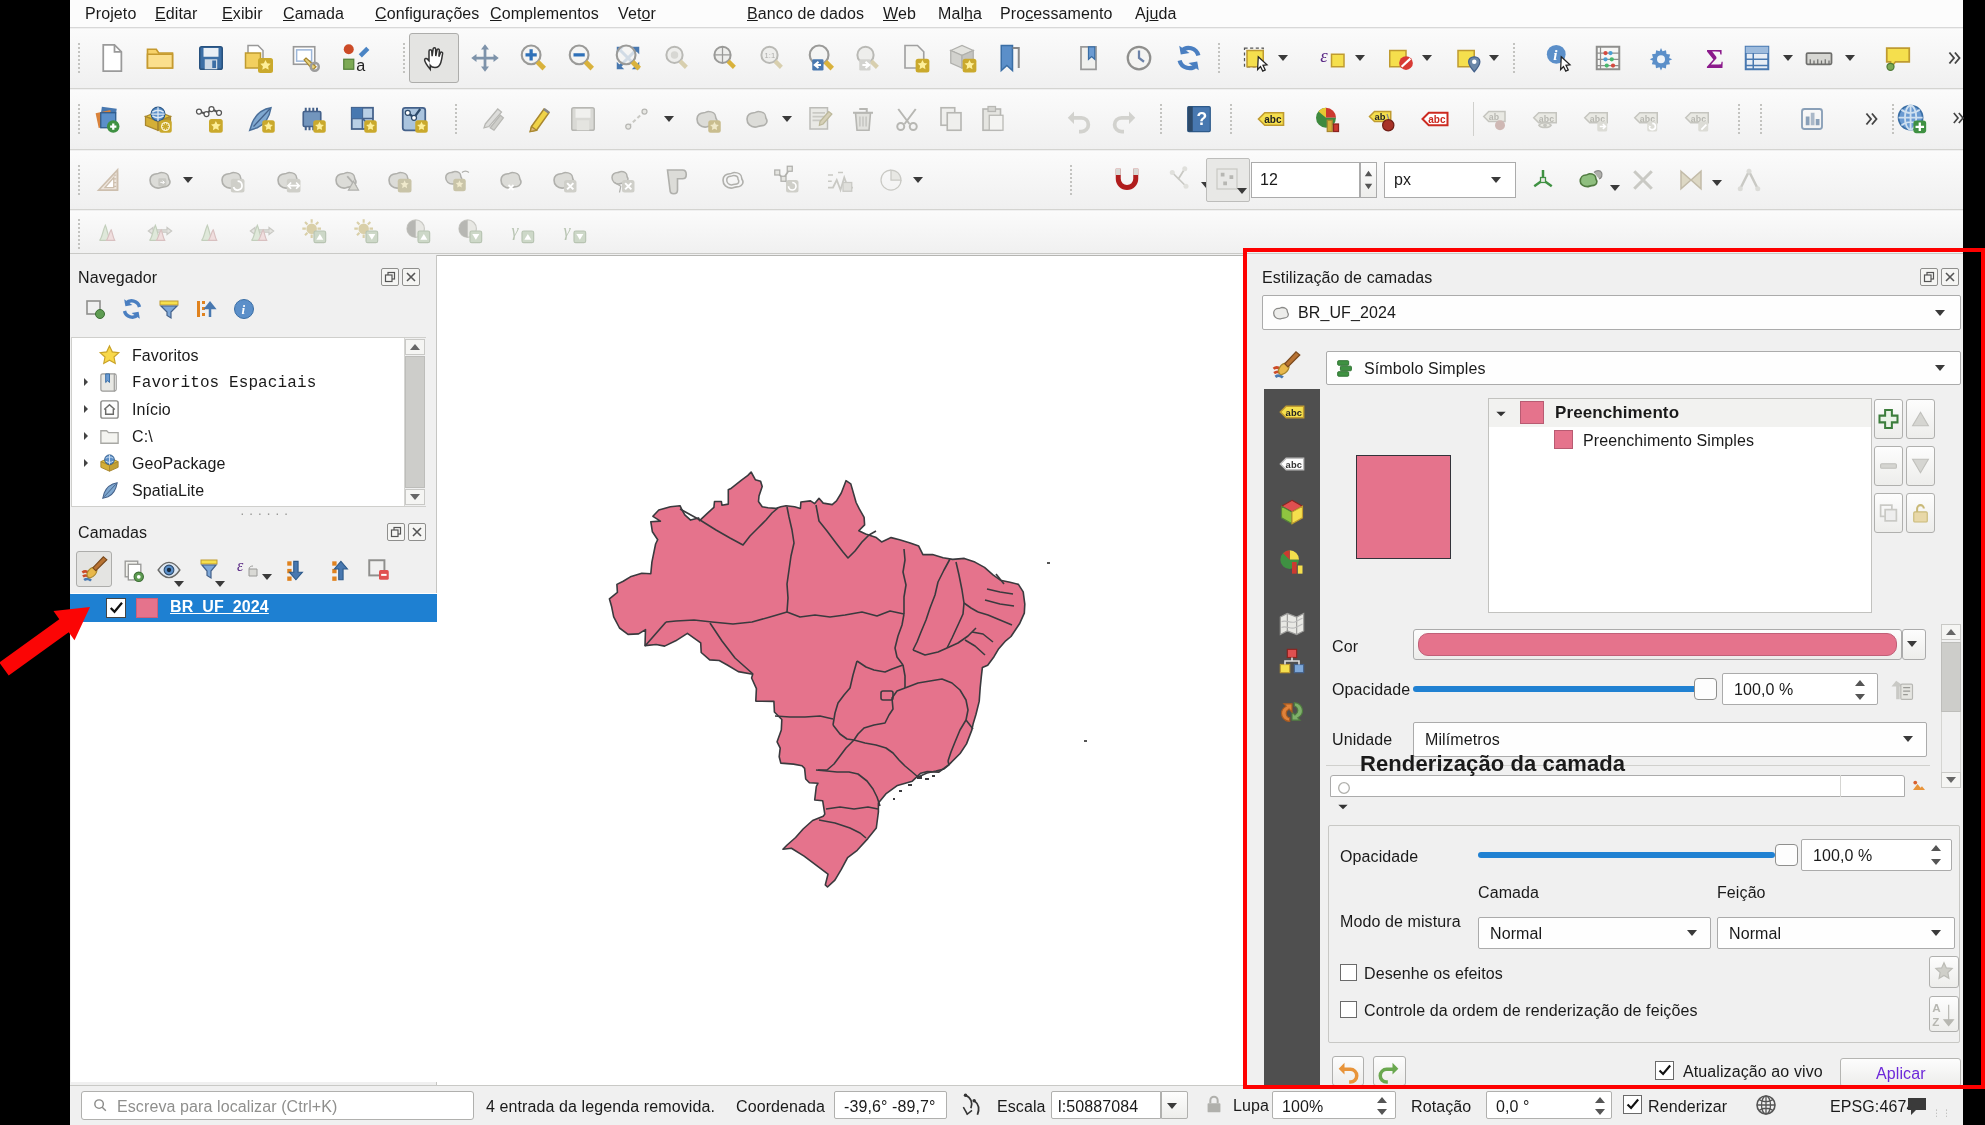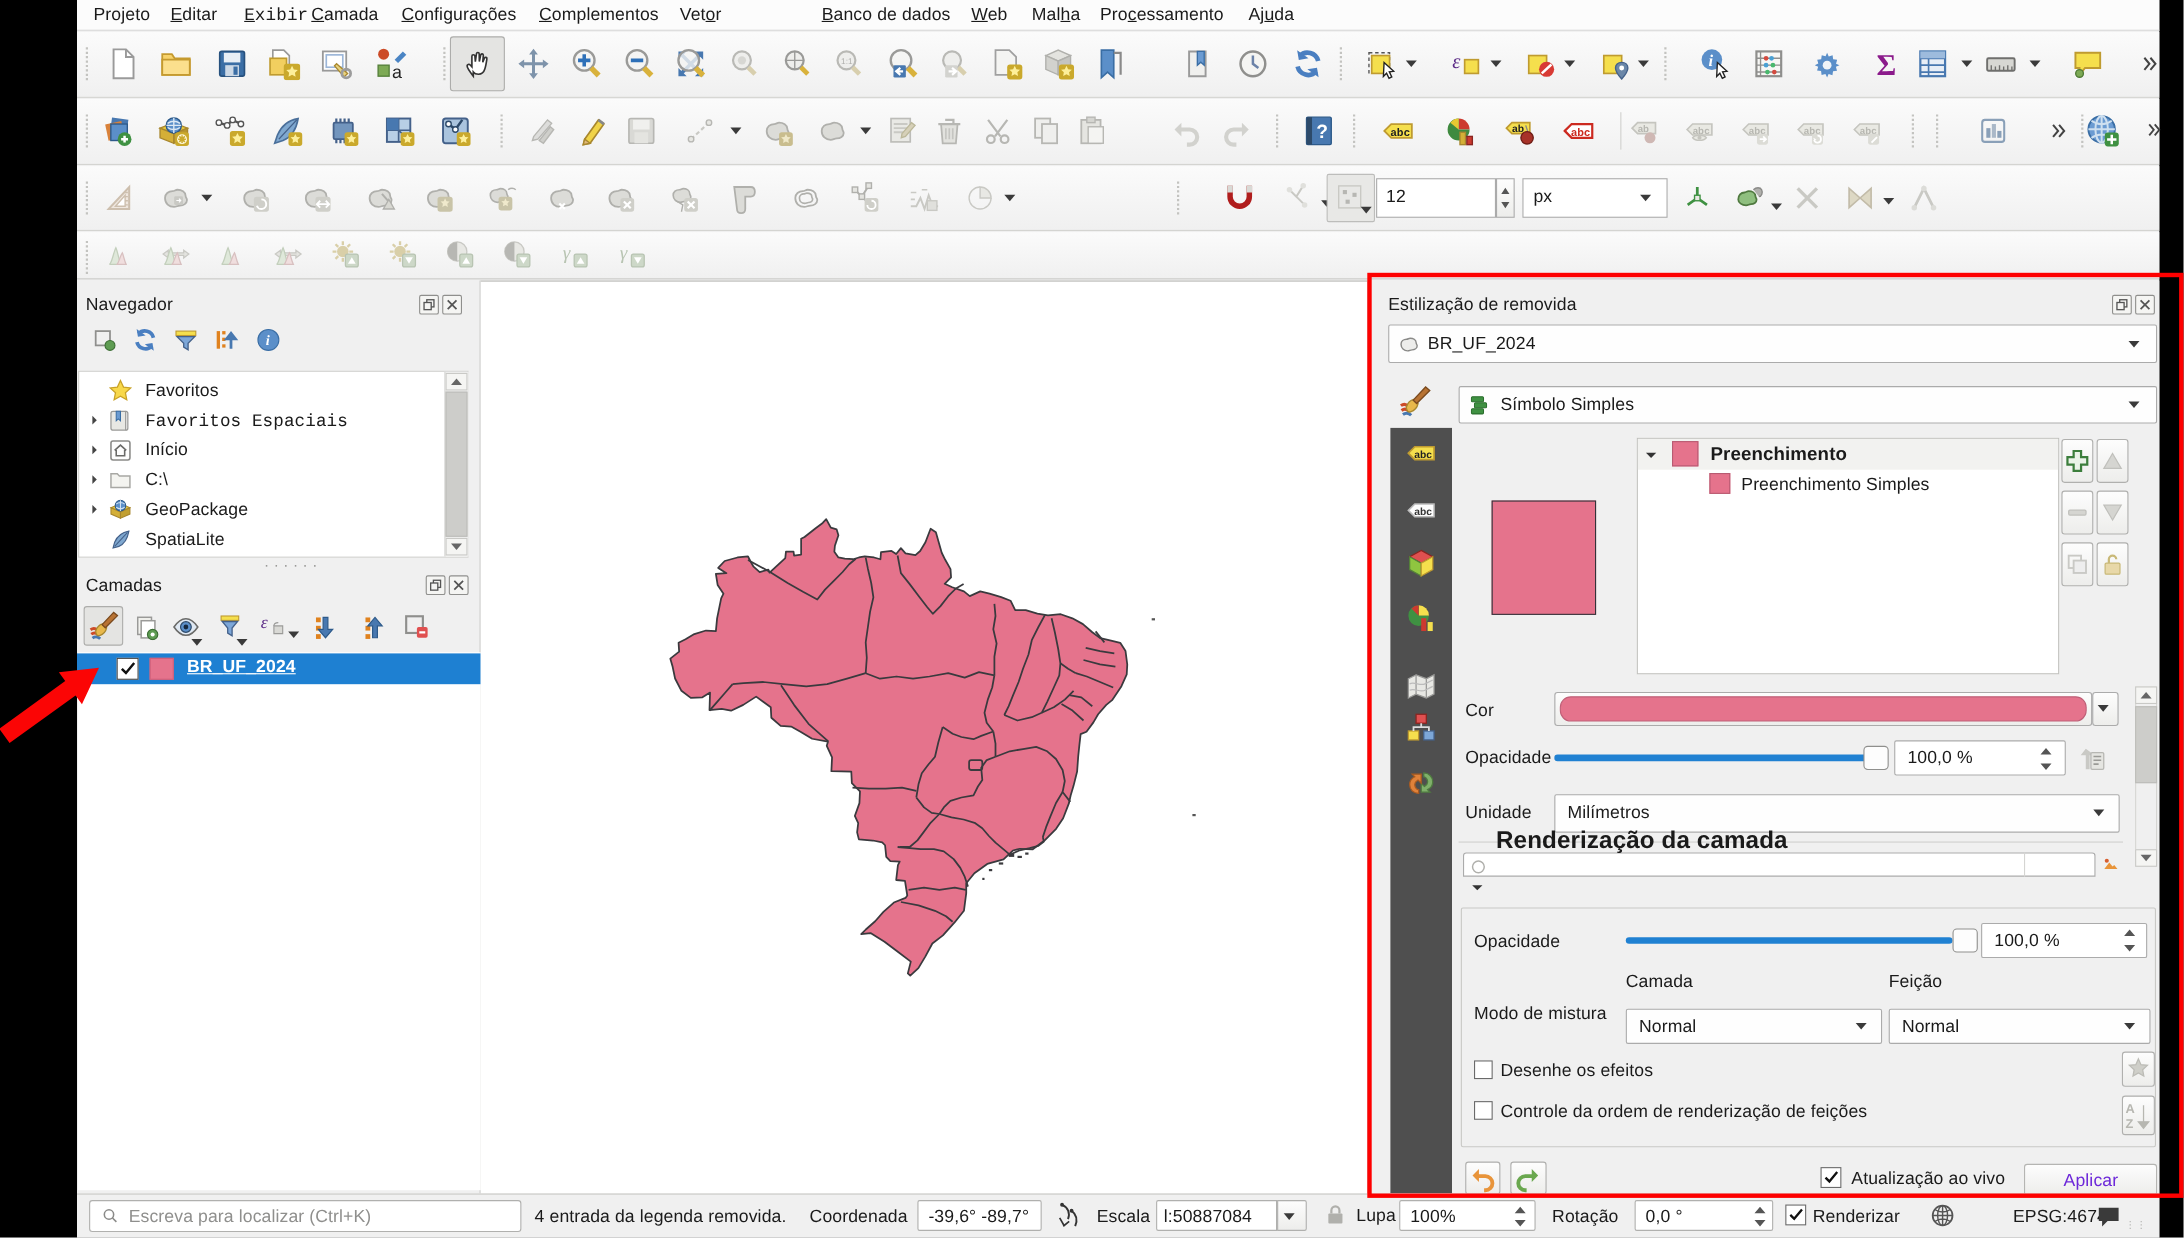--- a/index.html
+++ b/index.html
@@ -9,23 +9,23 @@
 .grip{position:absolute;width:5px;border-left:2px dotted #c3c3c0;height:30px}
 .sep{position:absolute;width:1px;background:#d0d0cd;height:34px}
 .carr{position:absolute;width:0;height:0;border-left:5px solid transparent;border-right:5px solid transparent;border-top:6px solid #4a4a4a}
 .chk{position:absolute;width:17px;height:17px;background:#fff;border:1px solid #6a6a6a}
 
 </style></head><body>
 <div class="win">
 <div class="" style="position:absolute;left:0px;top:0px;width:1893px;height:28px;background:#fcfcfc;border-bottom:1px solid #d8d8d8"></div>
 <div class="t" style="left:15px;top:5px;">Pro<u>j</u>eto</div>
 <div class="t" style="left:85px;top:5px;"><u>E</u>ditar</div>
-<div class="t" style="left:152px;top:5px;font-family:Liberation Mono, monospace;"><u>E</u>xibir</div>
+<div class="t" style="left:152px;top:5px;"><u>E</u>xibir</div>
 <div class="t" style="left:213px;top:5px;"><u>C</u>amada</div>
-<div class="t" style="left:295px;top:5px;"><u>C</u>onfigurações</div>
+<div class="t" style="left:305px;top:5px;"><u>C</u>onfigurações</div>
 <div class="t" style="left:420px;top:5px;"><u>C</u>omplementos</div>
 <div class="t" style="left:548px;top:5px;">Vet<u>o</u>r</div>
 <div class="t" style="left:608px;top:5px;margin-top:40px;"><u>R</u>aster</div>
 <div class="t" style="left:677px;top:5px;"><u>B</u>anco de dados</div>
 <div class="t" style="left:813px;top:5px;"><u>W</u>eb</div>
 <div class="t" style="left:868px;top:5px;">Mal<u>h</u>a</div>
 <div class="t" style="left:930px;top:5px;">Pro<u>c</u>essamento</div>
 <div class="t" style="left:1065px;top:5px;">Aj<u>u</u>da</div>
 <div class="tb" style="top:29px;height:60px;border-bottom:1px solid #d4d4d1"></div>
 <div class="tb" style="top:90px;height:60px;border-bottom:1px solid #d4d4d1"></div>
@@ -785,21 +785,21 @@
       <rect x="1047" y="562" width="3" height="2" fill="#555"></rect>
       <rect x="1084" y="740" width="3" height="2" fill="#555"></rect>
       <rect x="917" y="776" width="5" height="3" fill="#3a3a3e"></rect>
       <rect x="925" y="778" width="4" height="2" fill="#3a3a3e"></rect>
       <rect x="932" y="775" width="3" height="2" fill="#3a3a3e"></rect>
       <rect x="908" y="784" width="4" height="2" fill="#3a3a3e"></rect>
       <rect x="899" y="790" width="3" height="2" fill="#3a3a3e"></rect>
       <rect x="893" y="798" width="2" height="2" fill="#3a3a3e"></rect>
     </svg>
 <div class="" style="position:absolute;left:1173px;top:255px;width:720px;height:830px;background:#f0f0f0;border-left:1px solid #c6c6c3"></div>
-<div class="t" style="left:1192px;top:269px;">Estilização de removida</div>
+<div class="t" style="left:1192px;top:269px;">Estilização de camadas</div>
 <div class="" style="position:absolute;left:1850px;top:268px;width:18px;height:18px;border:1px solid #8f8f8d;border-radius:2px;background:#f5f5f3"></div>
 <div class="" style="position:absolute;left:1871px;top:268px;width:18px;height:18px;border:1px solid #8f8f8d;border-radius:2px;background:#f5f5f3"></div>
 <svg style="position:absolute;left:1853px;top:271px;" width="12" height="12" viewBox="0 0 24 24">
       <rect x="8" y="3" width="13" height="13" fill="none" stroke="#555" stroke-width="2.4"></rect>
       <rect x="3" y="8" width="13" height="13" fill="#f5f5f3" stroke="#555" stroke-width="2.4"></rect>
     </svg>
 <svg style="position:absolute;left:1874px;top:271px;" width="12" height="12" viewBox="0 0 24 24">
       <path d="M4 4l16 16M20 4L4 20" stroke="#555" stroke-width="3.2"></path>
     </svg>
 <div class="" style="position:absolute;left:1192px;top:295px;width:699px;height:35px;background:#fefefe;border:1px solid #ababab;border-radius:2px"></div>

